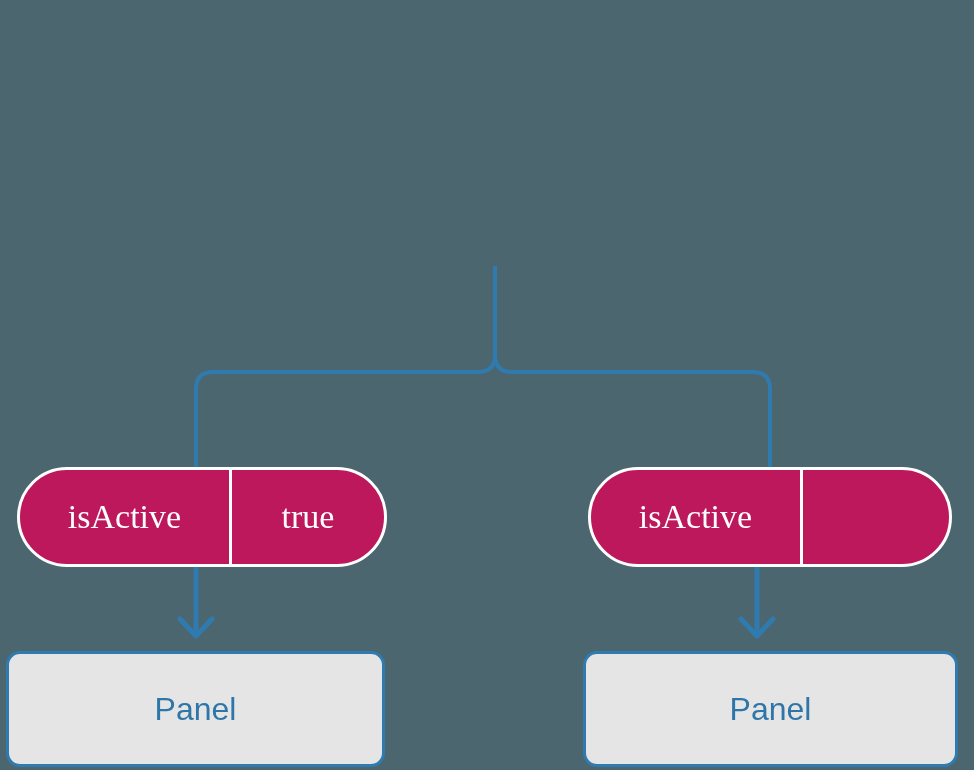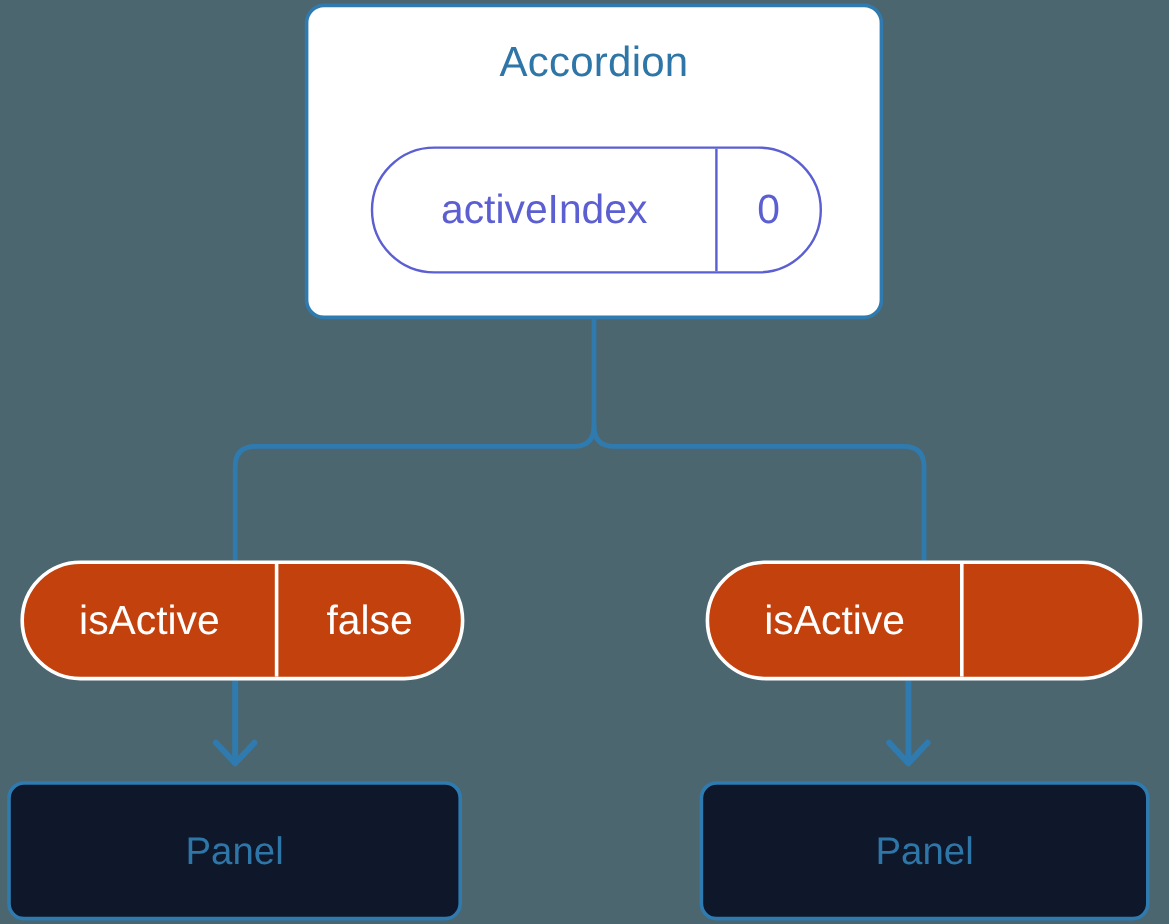--- a/index.html
+++ b/index.html
@@ -91,27 +91,28 @@
     justify-content: center;
     color: #5b5fd1;
     font-size: 34px;
   }
 
   
   .props-pill {
     position: absolute;
     top: 467px;
     height: 100px;
-    background: #c2410c;
+    background: #be185d;
     border: 3px solid #ffffff;
     border-radius: 52px;
     box-sizing: border-box;
     display: flex;
     align-items: stretch;
     overflow: hidden;
+    font-family: Liberation Serif, serif;
   }
   .props-pill .pill-key {
     display: flex;
     align-items: center;
     justify-content: center;
     color: #ffffff;
     font-size: 34px;
     box-sizing: border-box;
     border-right: 3px solid #ffffff;
   }
@@ -134,21 +135,21 @@
     left: 588px;
     width: 364px;
   }
   #props-pill-right .pill-key { flex: 0 0 212px; }
 
   
   .panel-card {
     position: absolute;
     top: 651px;
     height: 116px;
-    background: #0f172a;
+    background: #e5e5e5;
     border: 3px solid #2f7bb0;
     border-radius: 14px;
     box-sizing: border-box;
     display: flex;
     align-items: center;
     justify-content: center;
   }
   .panel-card .panel-title {
     color: #2f76a8;
     font-size: 32px;
@@ -179,32 +180,24 @@
       <path d="M 196 567 L 196 637" fill="none" stroke="#2f7bb0" stroke-width="5" stroke-linecap="butt"></path>
       <path d="M 180 619 L 196 636 L 212 619" fill="none" stroke="#2f7bb0" stroke-width="5" stroke-linecap="round" stroke-linejoin="round"></path>
     </g>
 
     <g>
       <path d="M 757 567 L 757 637" fill="none" stroke="#2f7bb0" stroke-width="5" stroke-linecap="butt"></path>
       <path d="M 741 619 L 757 636 L 773 619" fill="none" stroke="#2f7bb0" stroke-width="5" stroke-linecap="round" stroke-linejoin="round"></path>
     </g>
   </svg>
 
-  <div class="component-card" id="accordion-card">
-    <div class="component-title">Accordion</div>
-
-    <div class="state-pill-outline">
-      <div class="pill-key">activeIndex</div>
-      <div class="pill-value">0</div>
-    </div>
-  </div>
 
   <div class="props-pill" id="props-pill-left">
     <div class="pill-key">isActive</div>
-    <div class="pill-value">false</div>
+    <div class="pill-value">true</div>
   </div>
 
   <div class="props-pill" id="props-pill-right">
     <div class="pill-key">isActive</div>
   </div>
 
   <div class="panel-card" id="panel-card-left">
     <div class="panel-title">Panel</div>
   </div>
 

